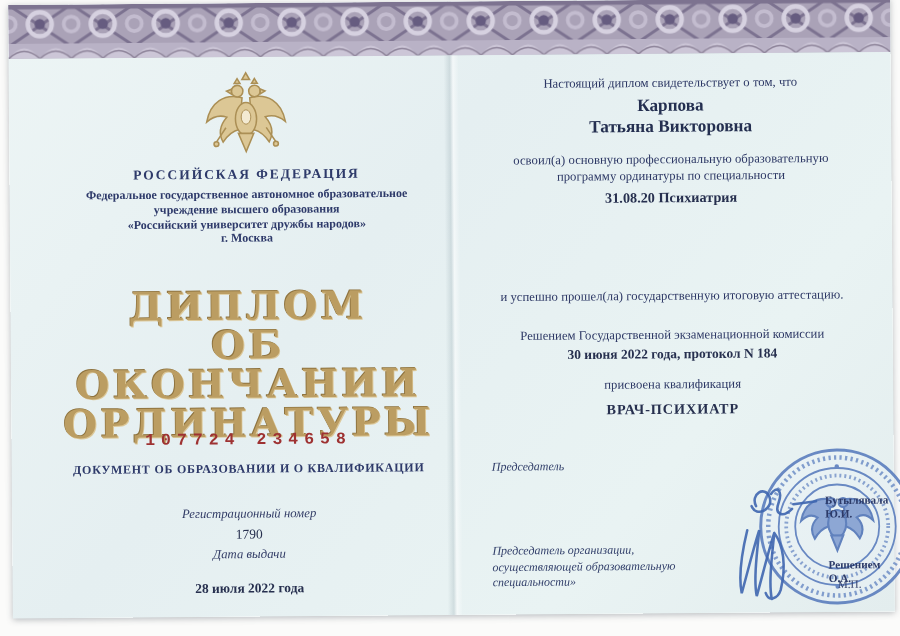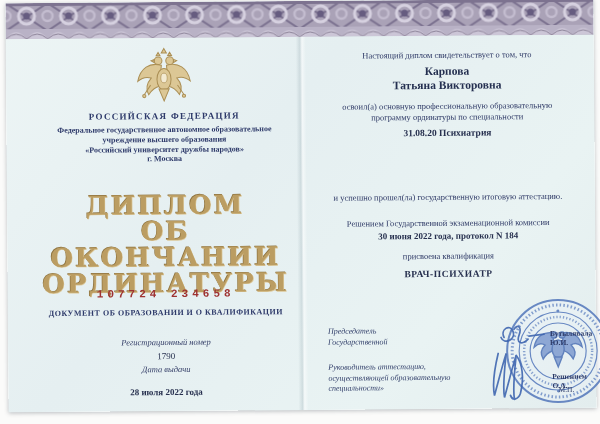--- a/index.html
+++ b/index.html
@@ -123,27 +123,26 @@
   <div class="abs rcol spec" style="top:128px;">31.08.20 Психиатрия</div>
 
   <div class="abs rcol body-sm" style="top:192px;">и успешно прошел(ла) государственную итоговую аттестацию.</div>
 
   <div class="abs rcol body-sm" style="top:218px;">Решением Государственной экзаменационной комиссии</div>
   <div class="abs rcol valb" style="top:231px;">30 июня 2022 года, протокол N 184</div>
 
   <div class="abs rcol body-sm" style="top:251px;">присвоена квалификация</div>
   <div class="abs rcol qual" style="top:269px;">ВРАЧ-ПСИХИАТР</div>
 
-  <div class="abs" style="left:320px;top:326px;width:160px;">
+  <div class="abs" style="left:320px;top:306px;width:160px;">
     <div class="siglabel">Председатель</div>
-    <div class="siglabel">Государственной</div>
   </div>
 
   <div class="abs" style="left:320px;top:362px;width:170px;">
-    <div class="siglabel">Руководитель аттестацию,</div>
+    <div class="siglabel">Председатель организации,</div>
     <div class="siglabel">осуществляющей образовательную</div>
     <div class="siglabel">специальности»</div>
   </div>
 
   <svg class="abs" style="left:462px;top:294px;width:132px;height:116px;" viewBox="0 0 132 116">
     <g opacity="0.85">
       <circle cx="88" cy="58" r="51" fill="#eef3fb" fill-opacity="0.35" stroke="#5377bb" stroke-width="2"></circle>
       <circle cx="88" cy="58" r="46" fill="none" stroke="#5377bb" stroke-width="3" stroke-dasharray="1.5 2.2" opacity="0.8"></circle>
       <circle cx="88" cy="58" r="39" fill="none" stroke="#5377bb" stroke-width="1.2"></circle>
       <circle cx="88" cy="58" r="34" fill="none" stroke="#5377bb" stroke-width="2.5" stroke-dasharray="1.3 2" opacity="0.75"></circle>

